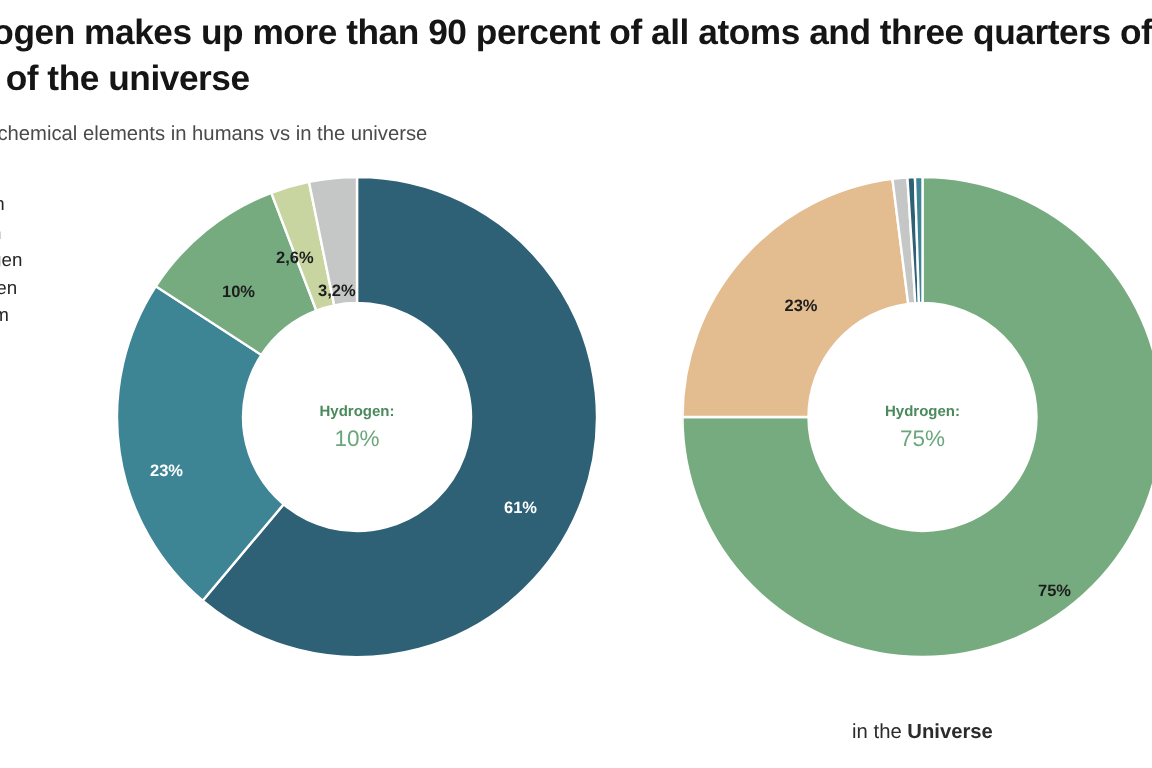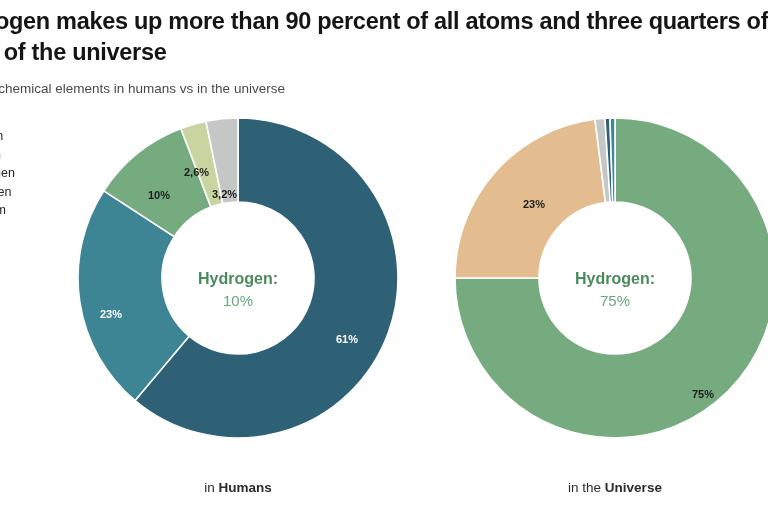--- a/index.html
+++ b/index.html
@@ -74,21 +74,21 @@
     display: block;
   }
 
   .center-label {
     position: absolute;
     width: 160px;
     text-align: center;
     pointer-events: none;
   }
   .center-title {
-    font-size: 16px;
+    font-size: 10px;
     font-weight: bold;
     color: #4a8a5c;
     line-height: 1.35;
   }
   .center-value {
     font-size: 15px;
     font-weight: 400;
     color: #6aa77c;
     line-height: 1.45;
   }
@@ -151,23 +151,20 @@
     <div class="center-title">Hydrogen:</div>
     <div class="center-value">10%</div>
   </div>
 
   <div class="slice-label lbl-dark" style="left:336px; top:333px;">61%</div>
   <div class="slice-label lbl-dark" style="left:100px; top:308px;">23%</div>
   <div class="slice-label lbl-light" style="left:148px; top:189px;">10%</div>
   <div class="slice-label lbl-light" style="left:184px; top:166px;">2,6%</div>
   <div class="slice-label lbl-light" style="left:212px; top:163px;margin-top:25px;">3,2%</div>
 
-  <div class="panel-caption" id="caption-humans">
-    <span>in </span><b>Humans</b>
-  </div>
 
   <div class="donut-panel" id="panel-universe">
     <svg class="donut-svg" id="svg-universe" width="320" height="320" viewBox="0 0 320 320">
         <path d="M 160 0 A 160 160 0 1 1 0 160.00000000000003 L 84 160 A 76 76 0 1 0 160 84 Z" fill="#76ab7f" stroke="#ffffff" stroke-width="1.6"></path>
         <path d="M 0 160.00000000000003 A 160 160 0 0 1 139.9466826297114 1.2616477896835363 L 150.47467424911292 84.59928270009968 A 76 76 0 0 0 84 160 Z" fill="#e3bc8f" stroke="#ffffff" stroke-width="1.6"></path>
         <path d="M 139.9466826297114 1.2616477896835363 A 160 160 0 0 1 149.9535168753099 0.31572345147654346 L 155.22792051577218 84.14996863945136 A 76 76 0 0 0 150.47467424911292 84.59928270009968 Z" fill="#c5c7c6" stroke="#ffffff" stroke-width="1.6"></path>
         <path d="M 149.9535168753099 0.31572345147654346 A 160 160 0 0 1 154.9742785474996 0.07895034148293689 L 157.61278231006233 84.03750141220439 A 76 76 0 0 0 155.22792051577218 84.14996863945136 Z" fill="#2e6175" stroke="#ffffff" stroke-width="1.6"></path>
         <path d="M 154.9742785474996 0.07895034148293689 A 160 160 0 0 1 160.0000000000001 0 L 160.00000000000006 84 A 76 76 0 0 0 157.61278231006233 84.03750141220439 Z" fill="#3d8494" stroke="#ffffff" stroke-width="1.6"></path>
       </svg>
   </div>

